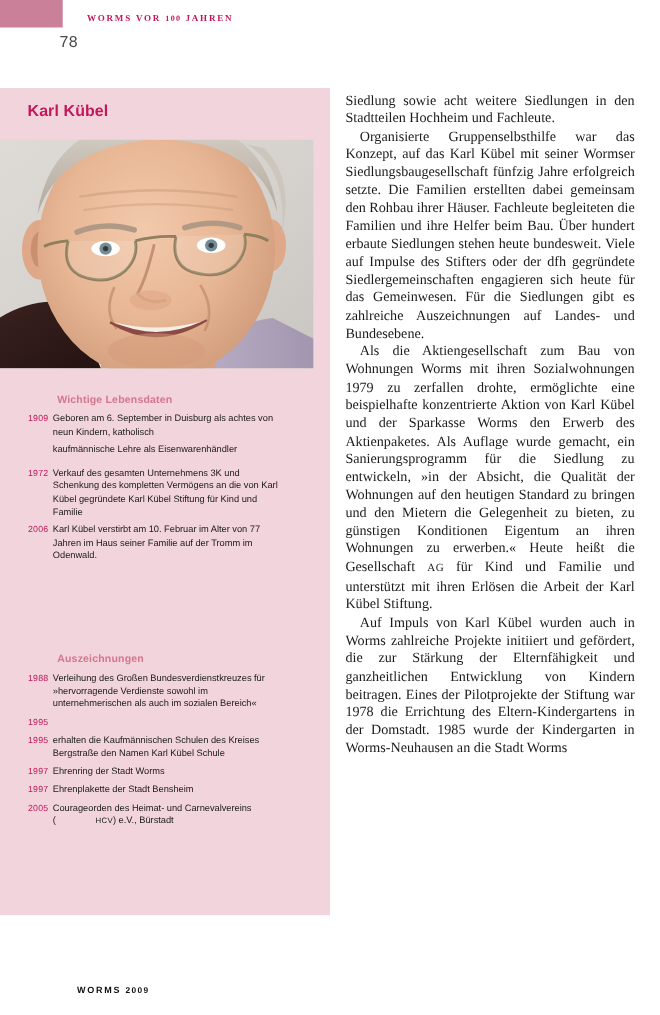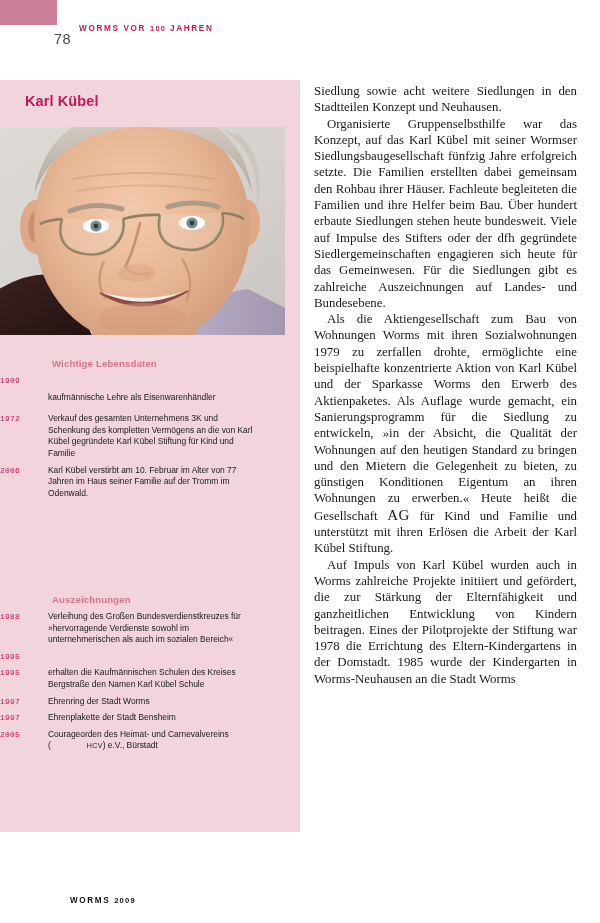--- a/index.html
+++ b/index.html
@@ -20,22 +20,22 @@
   #corner-block {
     position: absolute;
     left: 0; top: 0;
     width: 57px; height: 25px;
     background: #ca8099;
   }
 
   
   #running-head {
     position: absolute;
-    left: 79px; top: 24px;
-    font-family: Liberation Sans, sans-serif;
+    left: 79px; top: 12px;
+    font-family: Liberation Serif, serif;
     font-size: 8.2px;
     font-weight: bold;
     letter-spacing: 1.65px;
     color: #c2185b;
     white-space: nowrap;
   }
   #running-head .num {
     font-size: 7.4px;
     letter-spacing: 1.2px;
   }
@@ -99,24 +99,24 @@
     letter-spacing: 0.15px;
   }
 
   .entry {
     display: flex;
     margin-bottom: 5px;
   }
   .entry-year {
     width: 48px;
     flex: 0 0 48px;
-    text-align: left;
+    text-align: right;
     padding-right: 4px;
     box-sizing: border-box;
-    font-family: Liberation Mono, monospace;
+    font-family: Liberation Sans, sans-serif;
     font-size: 8px;
     color: #c2185b;
     line-height: 11.6px;
     letter-spacing: 0.2px;
   }
   .entry-text {
     flex: 1 1 auto;
     padding-right: 18px;
     font-family: "Liberation Sans", sans-serif;
     font-size: 8.45px;
@@ -143,21 +143,21 @@
     text-justify: inter-word;
     hyphens: manual;
   }
   #body-column p {
     margin: 0;
   }
   #body-column p + p {
     text-indent: 13px;
   }
   #body-column .sc {
-    font-size: 15px;
+    font-size: 10px;
     letter-spacing: 0.35px;
   }
 
   
   #page-footer {
     position: absolute;
     left: 70px; top: 896px;
     font-family: "Liberation Sans", sans-serif;
     font-size: 8.2px;
     font-weight: bold;
@@ -266,20 +266,21 @@
 
       <ellipse cx="142" cy="192" rx="44" ry="16" fill="#d39a78" opacity="0.5"></ellipse>
     </svg>
   </div>
 
   <div class="data-section" id="section-lebensdaten">
     <div class="section-heading">Wichtige Lebensdaten</div>
 
     <div class="entry">
       <div class="entry-year">1909</div>
+      <div class="entry-text">Geboren am 6. September in Duisburg als achtes von neun Kindern, katholisch</div>
     </div>
     <div class="entry">
       <div class="entry-year"></div>
       <div class="entry-text">kaufmännische Lehre als Eisenwarenhändler</div>
     </div>
     <div class="entry">
       <div class="entry-year"></div>
     </div>
     <div class="entry">
       <div class="entry-year">1972</div>
@@ -315,19 +316,19 @@
     </div>
     <div class="entry">
       <div class="entry-year">2005</div>
       <div class="entry-text"><span>Courageorden des Heimat- und Carnevalvereins (</span><span class="sc">HCV</span><span>) e.V., Bürstadt</span></div>
     </div>
   </div>
 
 </div>
 
 <div id="body-column">
-  <p>Siedlung sowie acht weitere Siedlungen in den Stadtteilen Konzept und Neuhausen.</p>
+  <p>Siedlung sowie acht weitere Siedlungen in den Stadtteilen Hochheim und Fachleute.</p>
   <p>Organisierte Gruppenselbsthilfe war das Konzept, auf das Karl Kübel mit seiner Wormser Siedlungsbaugesellschaft fünfzig Jahre erfolgreich setzte. Die Familien erstellten dabei gemeinsam den Rohbau ihrer Häuser. Fachleute begleiteten die Familien und ihre Helfer beim Bau. Über hundert erbaute Siedlungen stehen heute bundesweit. Viele auf Impulse des Stifters oder der dfh gegründete Siedlergemeinschaften engagieren sich heute für das Gemeinwesen. Für die Siedlungen gibt es zahlreiche Auszeichnungen auf Landes- und Bundesebene.</p>
   <p><span>Als die Aktiengesellschaft zum Bau von Wohnungen Worms mit ihren Sozialwohnungen 1979 zu zerfallen drohte, ermöglichte eine beispielhafte konzentrierte Aktion von Karl Kübel und der Sparkasse Worms den Erwerb des Aktienpaketes. Als Auflage wurde gemacht, ein Sanierungsprogramm für die Siedlung zu entwickeln, »in der Absicht, die Qualität der Wohnungen auf den heutigen Standard zu bringen und den Mietern die Gelegenheit zu bieten, zu günstigen Konditionen Eigentum an ihren Wohnungen zu erwerben.« Heute heißt die Gesellschaft </span><span class="sc">AG</span><span> für Kind und Familie und unterstützt mit ihren Erlösen die Arbeit der Karl Kübel Stiftung.</span></p>
   <p>Auf Impuls von Karl Kübel wurden auch in Worms zahlreiche Projekte initiiert und gefördert, die zur Stärkung der Elternfähigkeit und ganzheitlichen Entwicklung von Kindern beitragen. Eines der Pilotprojekte der Stiftung war 1978 die Errichtung des Eltern-Kindergartens in der Domstadt. 1985 wurde der Kindergarten in Worms-Neuhausen an die Stadt Worms</p>
 </div>
 
 <div id="page-footer"><span>WORMS </span><span class="num">2009</span></div>
 
 </body></html>

